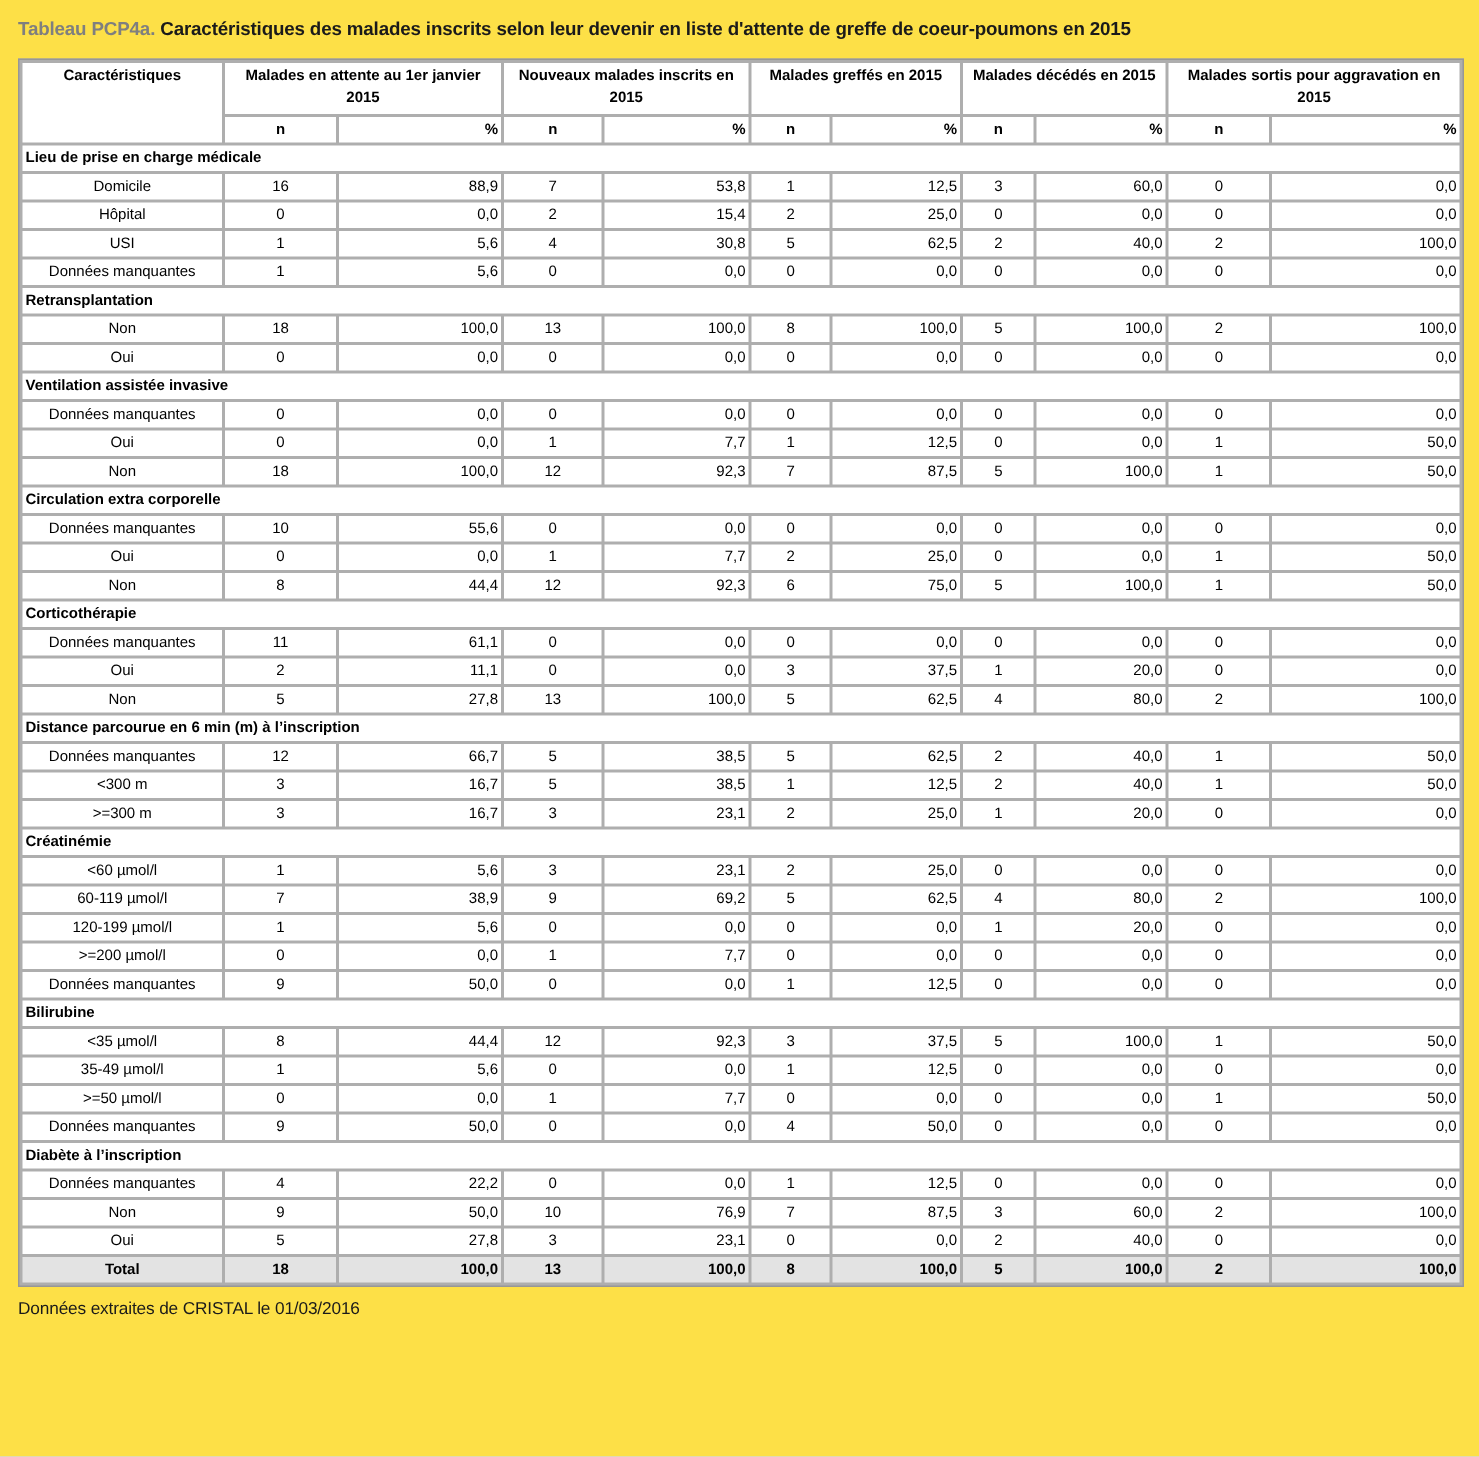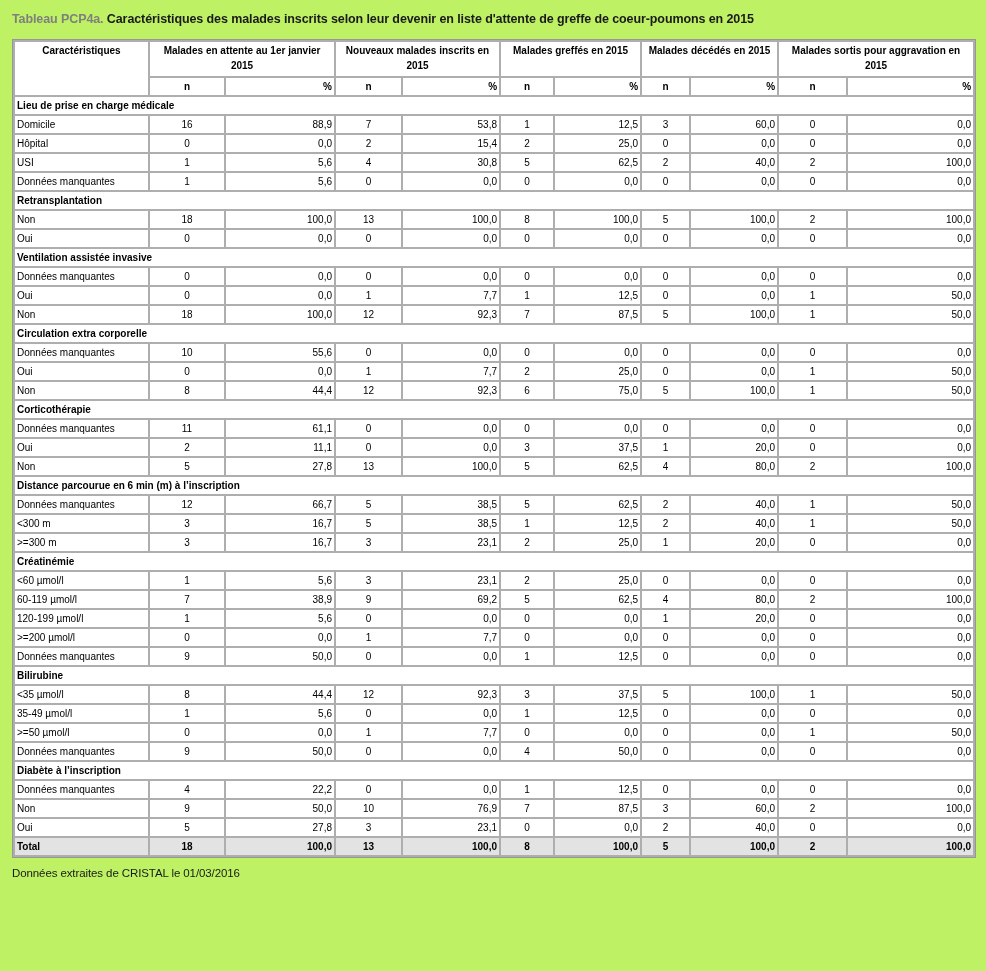--- a/index.html
+++ b/index.html
@@ -7,21 +7,21 @@
     padding: 0;
     background: #ffffff;
     font-family: "Liberation Sans", "DejaVu Sans", sans-serif;
     color: #000000;
   }
   .page {
     width: 986px;
     height: 971px;
     box-sizing: border-box;
     padding: 12px 12px 0 12px;
-    background: #bef264;
+    background: #fde047;
   }
   .doc-title {
     font-size: 12.5px;
     font-weight: bold;
     line-height: 14px;
     margin: 0 0 13px 0;
     letter-spacing: -0.1px;
   }
   .doc-title .title-prefix { color: #7f7f7f; }
   .doc-title .title-main  { color: #1a1a1a; }
@@ -68,21 +68,21 @@
     height: 15px;
   }
   
   td.section-title {
     background: #e3e3e3;
     font-weight: bold;
     padding-left: 8px;
     height: 15px;
   }
   td.label-cell {
-    text-align: left;
+    text-align: center;
     padding-left: 8px;
     padding-right: 32px;   
     height: 15px;
   }
   td.n-cell {
     text-align: center;
     height: 15px;
   }
   td.pct-cell {
     text-align: right;

